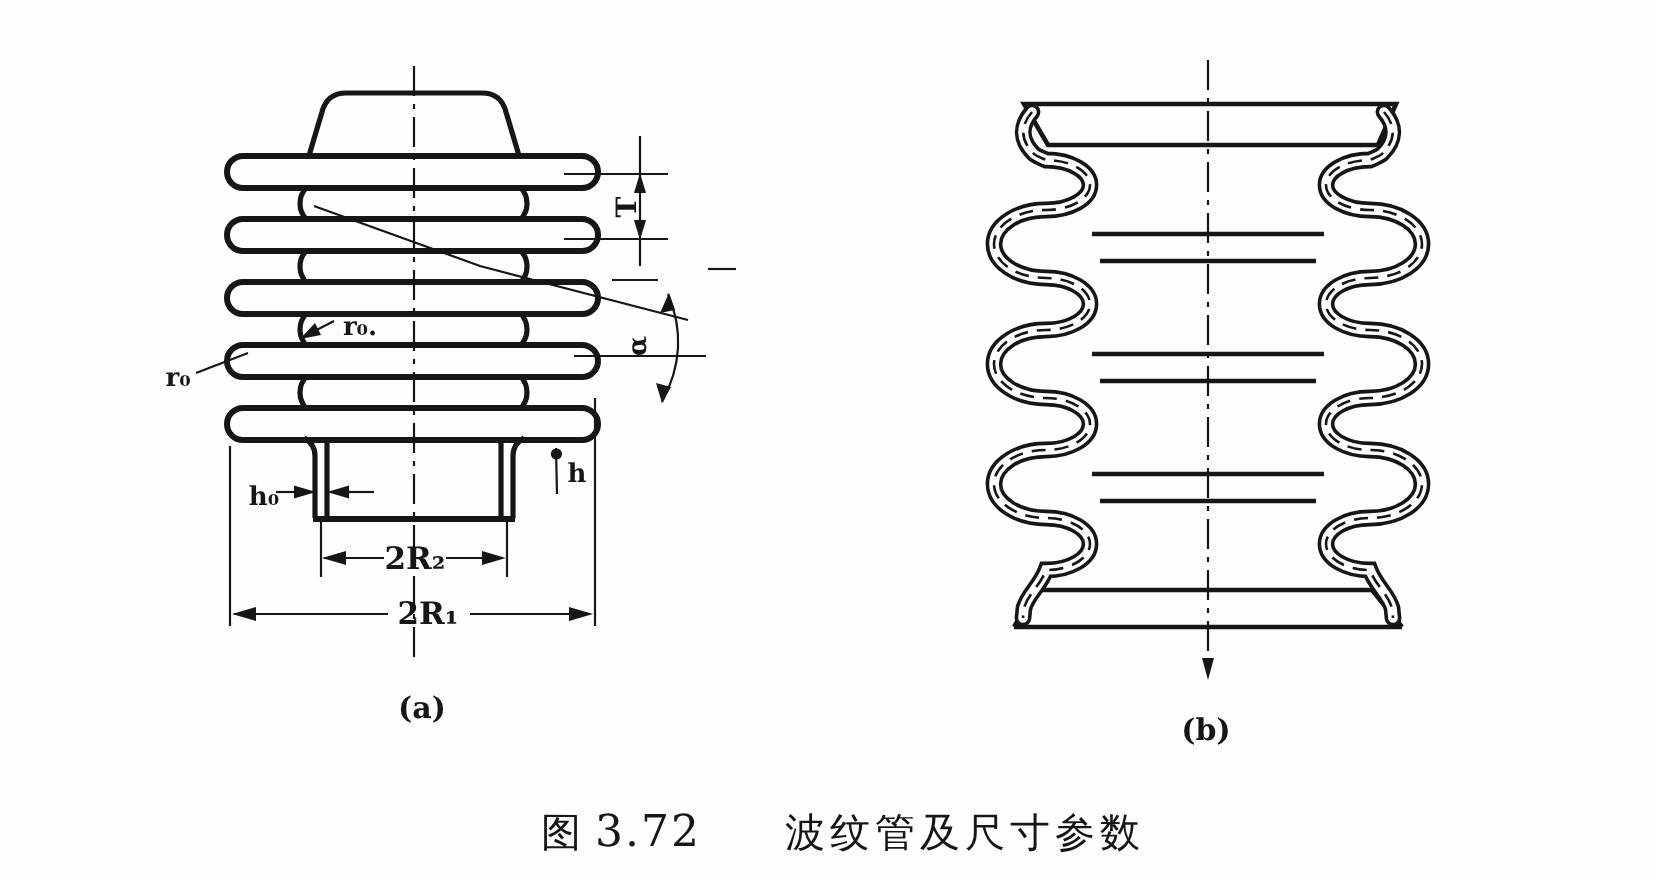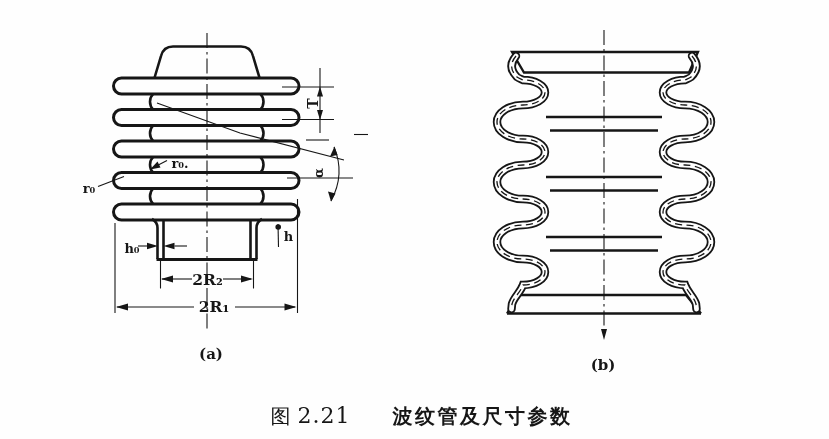--- a/index.html
+++ b/index.html
@@ -16,21 +16,21 @@
   text.lbl{font:700 13px "DejaVu Serif","Liberation Serif",serif;fill:#161616;}
   text.lbl-md{font:700 14px "DejaVu Serif","Liberation Serif",serif;fill:#161616;}
   text.lbl-lg{font:700 15.5px "DejaVu Serif","Liberation Serif",serif;fill:#161616;}
   text.panel{font:700 15px "DejaVu Serif","Liberation Serif",serif;fill:#161616;}
   .caption{
     position:absolute;top:403px;left:0;width:829px;text-align:center;
     padding-left:14px;box-sizing:border-box;color:#161616;white-space:nowrap;
   }
   .caption .fig-prefix{font-size:20px;}
   .caption .fig-number{font-size:22px;margin-left:7px;letter-spacing:1px;}
-  .caption .fig-title{font-size:20px;margin-left:42px;letter-spacing:2.5px;font-weight:bold;}
+  .caption .fig-title{font-size:20px;margin-left:42px;letter-spacing:2.5px;}
 </style>
 </head>
 <body>
 
 <div class="stage">
   <svg width="829" height="439" viewBox="0 0 829 439">
 
     <g>
 
       <path class="bar" stroke-width="2.6" d="M 154 79.5 L 161 56 Q 163.5 46.5 173 46.5 L 241 46.5 Q 250.5 46.5 253 56 L 260 79.5 Z"></path>
@@ -165,15 +165,15 @@
       <g>
         <line class="thin" stroke-width="1.2" x1="604" y1="30" x2="604" y2="336" stroke-dasharray="15 4 2.5 4"></line>
         <path class="fillink" d="M 604 340 L 601 329 L 607 329 Z"></path>
       </g>
     </g>
 
     <text class="panel" text-anchor="middle" x="603" y="370">(b)</text>
   </svg>
 
   <div class="caption">
-    <span class="fig-prefix">图</span><span class="fig-number">2.21</span><span class="fig-title">波纹管及尺寸参数</span>
+    <span class="fig-prefix">图</span><span class="fig-number">3.72</span><span class="fig-title">波纹管及尺寸参数</span>
   </div>
 </div>
 
 </body></html>

